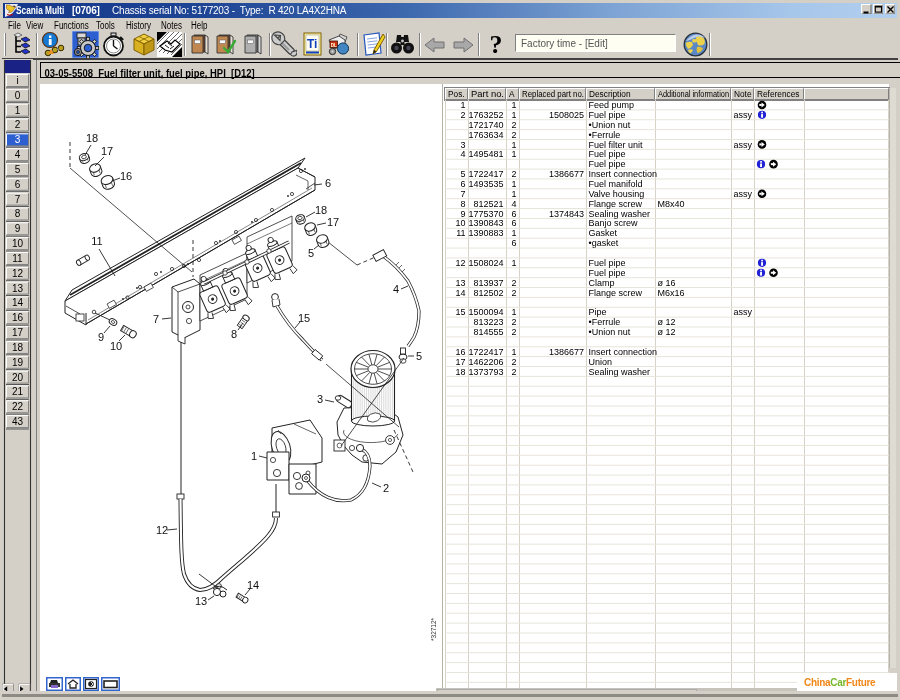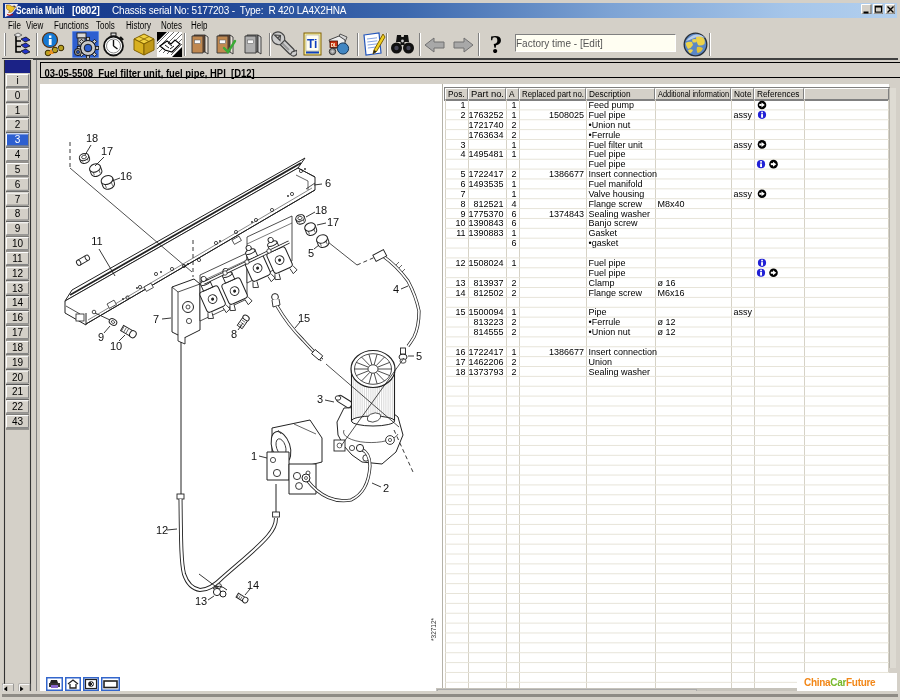--- a/index.html
+++ b/index.html
@@ -3,21 +3,21 @@
 <div class="abs" style="left:0;top:0;width:900px;height:700px;border:1px solid #d4d0c8"></div>
 <div class="abs" style="left:3px;top:3px;width:894px;height:15px;background:linear-gradient(to right,#15378a 0%,#1e4494 22%,#3c68ae 45%,#7da3d4 68%,#a6c6ea 88%,#b2cfee 100%)"></div>
 <svg class="abs" style="left:5px;top:4px" width="13" height="13" viewBox="0 0 13 13" xmlns="http://www.w3.org/2000/svg">
     <rect width="13" height="13" fill="#eceaf2"></rect>
     <path d="M13 0 V13 H0 Q9 11 13 0 Z" fill="#1d3a9e"></path>
     <path d="M1.5 1 Q5 0.5 7 2.5 Q9.5 1 11 3 Q9 4 8.5 6 Q7 9 3.5 8.5 L5 6.5 Q2.5 6.5 1.5 4.5 Z" fill="#f0c529" stroke="#7a4a00" stroke-width="0.5"></path>
     <circle cx="9.2" cy="2.6" r="0.8" fill="#203080"></circle>
     <path d="M2 10.5 Q5 12 8 10.5" stroke="#c00" stroke-width="1" fill="none"></path>
   </svg>
 <div class="abs" style="left:16px;top:5px;font-size:10px;font-weight:bold;color:#fff;white-space:nowrap;transform:scaleX(0.83);transform-origin:left top">Scania Multi</div>
-<div class="abs" style="left:72px;top:5px;font-size:10px;font-weight:bold;color:#fff;letter-spacing:-0.2px;white-space:nowrap">[0802]</div>
+<div class="abs" style="left:72px;top:5px;font-size:10px;font-weight:bold;color:#fff;letter-spacing:-0.2px;white-space:nowrap">[0706]</div>
 <div class="abs" style="left:112px;top:5px;font-size:10px;font-weight:normal;color:#fff;letter-spacing:-0.2px;white-space:nowrap">Chassis serial No: 5177203 -&nbsp; Type:&nbsp; R 420 LA4X2HNA</div>
 <svg class="abs" style="left:861px;top:3.5px" width="10.5" height="10.5" viewBox="0 0 10.5 10.5" xmlns="http://www.w3.org/2000/svg">
     <rect width="10.5" height="10.5" fill="#d4d0c8"></rect>
     <path d="M0.5 10 L0.5 0.5 L10 0.5" stroke="#fff" fill="none"></path>
     <path d="M0.5 10 L10 10 L10 0.5" stroke="#606060" fill="none"></path>
     <g transform="translate(0.5,0.5)">
       <rect x="2" y="7" width="5" height="2" fill="#000"></rect>
     </g>
   </svg>
 <svg class="abs" style="left:872.5px;top:3.5px" width="10.5" height="10.5" viewBox="0 0 10.5 10.5" xmlns="http://www.w3.org/2000/svg">
@@ -177,21 +177,21 @@
     <rect x="10.5" y="4" width="4" height="8" fill="#111"></rect>
     <circle cx="12.5" cy="8" r="1.4" fill="#ccc"></circle>
   </svg>
 <svg style="position:absolute;left:423px;top:35px" width="23" height="20" viewBox="0 0 23 20" xmlns="http://www.w3.org/2000/svg">
     <path d="M2 10 L11 3 L11 7 L21 7 L21 13 L11 13 L11 17 Z" fill="#a8a8a8" stroke="#707070" stroke-width="1"></path>
   </svg>
 <svg style="position:absolute;left:452px;top:35px" width="23" height="20" viewBox="0 0 23 20" xmlns="http://www.w3.org/2000/svg">
     <path d="M21 10 L12 3 L12 7 L2 7 L2 13 L12 13 L12 17 Z" fill="#a8a8a8" stroke="#707070" stroke-width="1"></path>
   </svg>
 <div style="position:absolute;left:486px;top:30px;width:20px;height:28px;font-family:'Liberation Serif',serif;font-size:26px;font-weight:bold;color:#000;text-align:center">?</div>
-<div style="position:absolute;left:515px;top:34px;width:161px;height:18px;background:#fffef2;border-top:1.5px solid #808080;border-left:1.5px solid #808080;border-right:1.5px solid #fff;border-bottom:1.5px solid #fff;font-size:10px;color:#555;line-height:18px;">Factory time - [Edit]</div>
+<div style="position:absolute;left:515px;top:34px;width:161px;height:18px;background:#fffef2;border-top:1.5px solid #808080;border-left:1.5px solid #808080;border-right:1.5px solid #fff;border-bottom:1.5px solid #fff;font-size:10px;color:#555;line-height:18px;padding-left:5px">Factory time - [Edit]</div>
 <svg style="position:absolute;left:683px;top:32px" width="25" height="25" viewBox="0 0 25 25" xmlns="http://www.w3.org/2000/svg">
     <circle cx="12.5" cy="12.5" r="11.3" fill="#5b87c5" stroke="#28303a" stroke-width="1.3"></circle>
     <path d="M3 9 Q7 3.5 13 2.5 Q19 2 22 6 Q16 4 10 6.5 Q5 8.5 3 9 Z" fill="#b9cdea"></path>
     <path d="M2.5 11 Q6 9 9 10 L10 13 Q8 16.5 5 17 Q3 14 2.5 11 Z" fill="#ecd24a"></path>
     <path d="M5 18 Q8 16.5 10 18 Q9 21 7 21.5 Q5.5 20 5 18 Z" fill="#ecd24a"></path>
     <path d="M13 5 Q18 3.5 21 6.5 Q22.5 9 21.5 12 Q18 14.5 15 13 Q12.5 9 13 5 Z" fill="#ecd24a"></path>
     <path d="M14 15 Q18 14 20 16.5 Q18 20.5 14.5 21 Q13 18 14 15 Z" fill="#dfc23a"></path>
     <path d="M9 7.5 Q12 6.5 14 7.5 L13.5 10 Q11 11 9.5 10 Z" fill="#ecd24a"></path>
   </svg>
 <div class="abs" style="left:2px;top:58px;width:896px;height:1.6px;background:#404040"></div>

